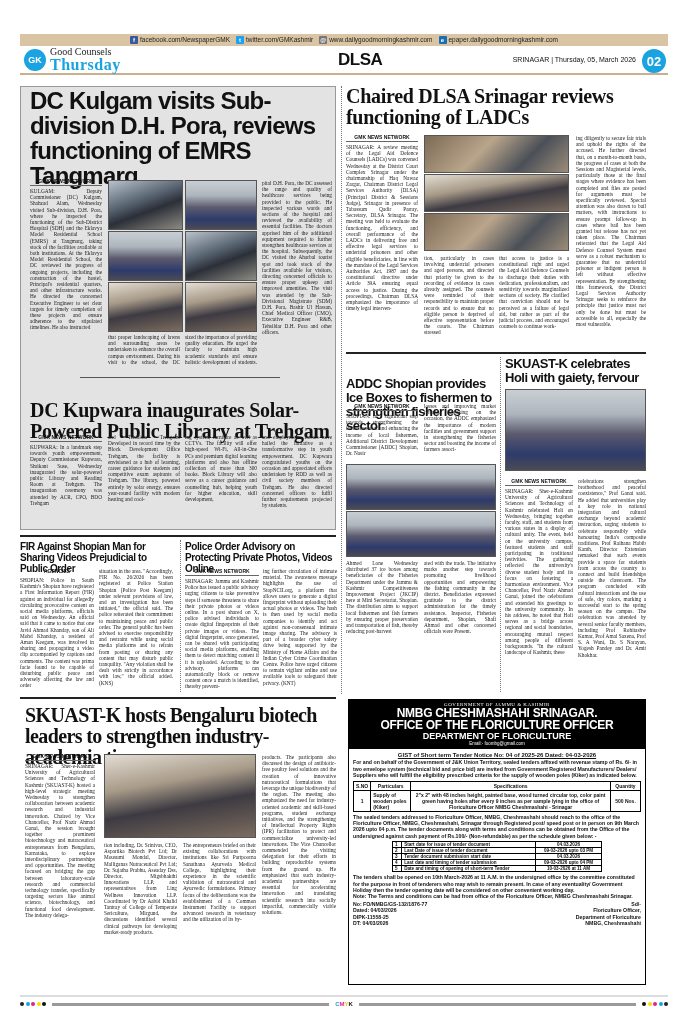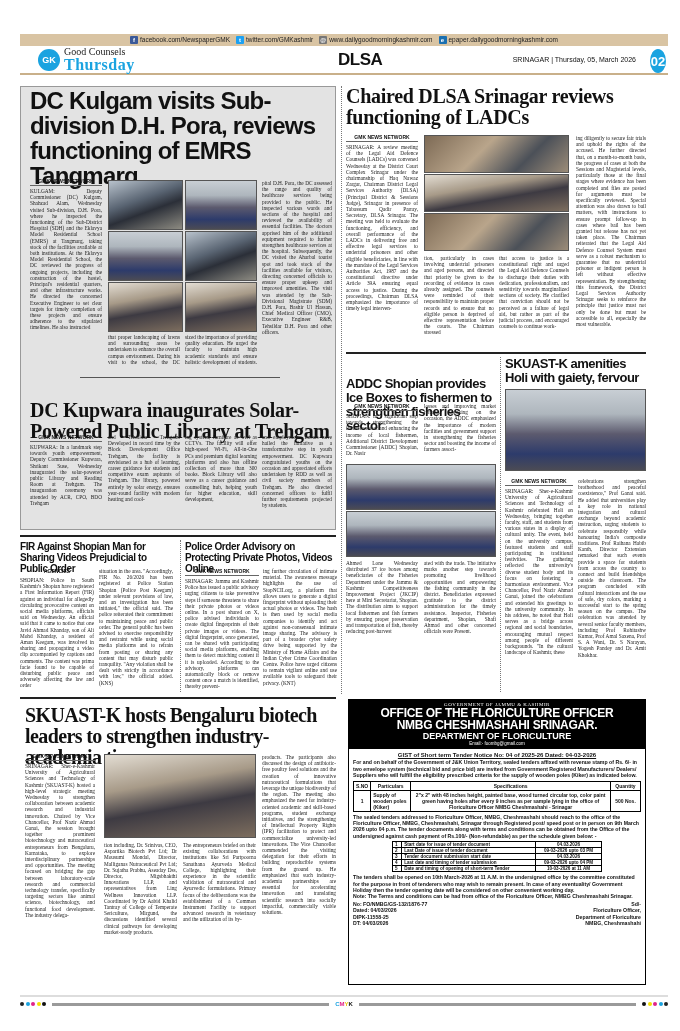--- a/index.html
+++ b/index.html
@@ -1,27 +1,27 @@
 <!DOCTYPE html>
 <html><head>
 <meta charset="utf-8">
 <style>
 *{box-sizing:border-box;margin:0;padding:0}
 body{width:680px;height:1031px;background:#fff;font-family:"Liberation Serif",serif;color:#111;position:relative;overflow:hidden}
 .abs{position:absolute}
 .social{left:20px;top:34px;width:648px;height:12px;background:#d9c4a3;display:flex;justify-content:center;align-items:center;gap:6px;font-family:"Liberation Sans",sans-serif;font-size:6.5px;color:#222}
 .social .ic{display:inline-block;width:8px;height:8px;border-radius:1px;color:#fff;font-size:6px;text-align:center;line-height:8px;font-weight:bold;margin-right:2px}
 .mast{left:20px;top:47px;width:648px;height:28px;display:flex;align-items:center;border-bottom:2px solid #c9b08a}
-.logo-circle{width:22px;height:22px;border-radius:50%;background:#1aa3e0;color:#fff;font-family:"Liberation Sans",sans-serif;font-size:9px;font-weight:bold;display:flex;align-items:center;justify-content:center;margin-left:18px}
+.logo-circle{width:22px;height:22px;border-radius:50%;background:#1aa3e0;color:#fff;font-family:"Liberation Sans",sans-serif;font-size:9px;font-weight:bold;display:flex;align-items:center;justify-content:center;margin-left:4px}
 .logo-text{margin-left:4px;line-height:1}
 .logo-gm{font-size:10px;color:#222}
 .logo-k{font-size:16px;font-weight:bold;color:#1aa3e0;letter-spacing:.5px}
 .sect{position:absolute;left:318px;top:3px;font-family:"Liberation Sans",sans-serif;font-weight:bold;font-size:17px;letter-spacing:-.5px}
 .dateline{position:absolute;right:32px;top:9px;font-family:"Liberation Sans",sans-serif;font-size:7px}
-.pgnum{position:absolute;right:2px;top:2px;width:16px;height:24px;border-radius:50%;background:#1aa3e0;color:#fff;font-family:"Liberation Sans",sans-serif;font-weight:bold;font-size:13px;display:flex;align-items:center;justify-content:center}
+.pgnum{position:absolute;right:2px;top:2px;width:24px;height:24px;border-radius:50%;background:#1aa3e0;color:#fff;font-family:"Liberation Sans",sans-serif;font-weight:bold;font-size:13px;display:flex;align-items:center;justify-content:center}
 .boxgray{background:#e3e3e3;border:1px solid #999}
 h1,h2,h3{font-weight:bold;line-height:1.05}
 .hs{font-family:"Liberation Sans",sans-serif;letter-spacing:-.8px}
 .hserif{font-family:"Liberation Serif",serif;letter-spacing:-.3px}
 .byline{font-family:"Liberation Sans",sans-serif;font-size:5px;font-weight:bold;border-bottom:1px solid #666;padding-bottom:1px;margin-bottom:2px;text-align:center}
 .col{font-size:5.3px;line-height:6.2px;text-align:justify;color:#222;overflow:hidden}
 .photo{background:linear-gradient(135deg,#7d6a55,#b9a58b 40%,#4b5058 70%,#9c8c78);border:1px solid #555}
 .photo.b{background:linear-gradient(160deg,#b8c2cc,#596472 40%,#2b2f38 60%,#8d8b82)}
 .photo.c{background:linear-gradient(170deg,#e3ddd3,#a79a88 35%,#3d3a42 60%,#7c6d5e)}
 .photo.d{background:linear-gradient(180deg,#c8ced4 0%,#aeb6bd 30%,#5c5a6e 55%,#2d3b6b 80%,#4b4b55)}
@@ -120,21 +120,21 @@
   <div class="col" style="height:50px">SHOPIAN: In a significant step towards strengthening the fisheries sector and enhancing the income of local fishermen, Additional District Development Commissioner (ADDC) Shopian, Dr. Nasir</div>
 </div>
 <div class="abs col" style="left:424px;top:403px;width:72px;height:58px">losses and improving market returns. Speaking on the occasion, the ADDC emphasized the importance of modern facilities and government support in strengthening the fisheries sector and boosting the income of farmers associ-</div>
 <div class="abs photo d" style="left:346px;top:464px;width:150px;height:46px"></div>
 <div class="abs photo d" style="left:346px;top:511px;width:150px;height:46px"></div>
 <div class="abs col" style="left:346px;top:560px;width:72px;height:130px">Ahmed Lone Wednesday distributed 37 ice boxes among beneficiaries of the Fisheries Department under the Jammu &amp; Kashmir Competitiveness Improvement Project (JKCIP) here at Mini Secretariat, Shopian. The distribution aims to support local fishermen and fish farmers by ensuring proper preservation and transportation of fish, thereby reducing post-harvest</div>
 <div class="abs col" style="left:424px;top:560px;width:72px;height:130px">ated with the trade. The initiative marks another step towards promoting livelihood opportunities and empowering the fishing community in the district. Beneficiaries expressed gratitude to the district administration for the timely assistance. Inspector, Fisheries department, Shopian, Shafi Ahmad and other concerned officials were Present.</div>
 
 <div class="vr" style="left:500px;top:357px;height:335px"></div>
 <div class="abs" style="left:505px;top:357px;width:145px">
-  <h2 class="hs" style="font-size:13px;line-height:14px;letter-spacing:-.5px">SKUAST-K amenities Holi with gaiety, fervour</h2>
+  <h2 class="hs" style="font-size:13px;line-height:14px;letter-spacing:-.5px">SKUAST-K celebrates Holi with gaiety, fervour</h2>
 </div>
 <div class="abs photo d" style="left:505px;top:389px;width:141px;height:82px"></div>
 <div class="abs" style="left:505px;top:478px;width:68px">
   <div class="byline">GMK NEWS NETWORK</div>
   <div class="col" style="height:208px">SRINAGAR: Sher-e-Kashmir University of Agricultural Sciences and Technology of Kashmir celebrated Holi on Wednesday, bringing together faculty, staff, and students from various states in a display of cultural unity. The event, held on the university campus, featured students and staff participating in traditional festivities. The gathering reflected the university's diverse student body and its focus on fostering a harmonious environment. Vice Chancellor, Prof Nazir Ahmad Ganai, joined the celebrations and extended his greetings to the university community. In his address, he noted that Holi serves as a bridge across regional and social boundaries, encouraging mutual respect among people of different backgrounds. "In the cultural landscape of Kashmir, these</div>
 </div>
 <div class="abs col" style="left:578px;top:478px;width:68px;height:214px">celebrations strengthen brotherhood and peaceful coexistence," Prof Ganai said. He added that universities play a key role in national integration and cultural exchange beyond academic instruction, urging students to celebrate responsibly while honouring India's composite traditions. Prof Raihana Habib Kanth, Director Extension remarked that such events provide a space for students from across the country to connect and build friendships outside the classroom. The program concluded with cultural interactions and the use of safe, dry colors, marking a successful start to the spring season on the campus. The celebration was attended by several senior faculty members, including Prof Rohitashw Kumar, Prof Amal Saxena, Prof S. A Wani, Dr. S Narayan, Yogesh Pandey and Dr. Amit Khokhar.</div>
 
 <div class="hr" style="left:20px;top:535px;width:316px"></div>
 <div class="abs" style="left:20px;top:541px;width:155px">
@@ -164,22 +164,22 @@
   <div class="col" style="height:225px">SRINAGAR: Sher-e-Kashmir University of Agricultural Sciences and Technology of Kashmir (SKUAST-K) hosted a high-level strategic meeting Wednesday to strengthen collaboration between academic research and industrial innovation. Chaired by Vice Chancellor, Prof Nazir Ahmad Ganai, the session brought together prominent biotechnology and nutraceutical entrepreneurs from Bengaluru, Karnataka, to explore interdisciplinary partnerships and opportunities. The meeting focused on bridging the gap between laboratory-scale research and commercial technology transfer, specifically targeting sectors like animal science, biotechnology, and functional food development. The industry delega-</div>
 </div>
 <div class="abs photo c" style="left:104px;top:754px;width:152px;height:84px"></div>
 <div class="abs col" style="left:104px;top:842px;width:73px;height:140px">tion including, Dr. Srinivas, CEO, Aspartika Biotech Pvt Ltd; Dr Mousumi Mondal, Director, Malliganas Nutraceutical Pvt Ltd; Dr. Sujatha Prabhu, Aseaday Dss, Director, Migsbhakthi Innovations LLP, and representatives from Ling Wellness Innovation LLP. Coordinated by Dr Aabid Khalid Tantray of College of Temperate Sericulture, Mirgund, the discussions identified several clinical pathways for developing market-ready products.</div>
 <div class="abs col" style="left:183px;top:842px;width:73px;height:140px">The entrepreneurs briefed on their existing collaborations with institutions like Sri Partpoorna Sanathana Ayurveda Medical College, highlighting their experience in the scientific validation of nutraceutical and Ayurvedic formulations. Primary focus of the deliberations was the establishment of a Common Instrument Facility to support advanced research in veterinary and the utilization of its by-</div>
 <div class="abs col" style="left:262px;top:754px;width:74px;height:228px">products. The participants also discussed the design of antibiotic-free poultry feed solutions and the creation of innovative nutraceutical formulations that leverage the unique biodiversity of the region. The meeting also emphasized the need for industry-oriented academic and skill-based programs, student exchange initiatives, and the strengthening of Intellectual Property Rights (IPR) facilitation to protect and commercialize university-led innovations. The Vice Chancellor commended the visiting delegation for their efforts in building reproducible systems from the ground up. He emphasized that such industry-academia partnerships are essential for accelerating innovation and translating scientific research into socially impactful, commercially viable solutions.</div>
 
 <div class="abs ad">
   <div class="ad-top">
     <div class="ad-gov">GOVERNMENT OF JAMMU &amp; KASHMIR</div>
+    <div class="ad-t1">NMBG CHESHMASHAHI SRINAGAR.</div>
     <div class="ad-t1">OFFICE OF THE FLORICULTURE OFFICER</div>
-    <div class="ad-t1">NMBG CHESHMASHAHI SRINAGAR.</div>
     <div class="ad-t2">DEPARTMENT OF FLORICULTURE</div>
     <div class="ad-mail">Email:- foombg@gmail.com</div>
   </div>
   <div class="ad-body">
     <div class="ad-gist">GIST of Short term Tender Notice No: 04  of 2025-26  Dated:   04-03-2026</div>
     <div>For and on behalf of the Government of J&amp;K Union Territory, sealed tenders affixed with revenue stamp of Rs. 6/- in two envelope system (technical bid and price bid) are invited from Government Registered Manufacturers/ Dealers/ Suppliers who will fulfill the eligibility prescribed criteria for the supply of wooden poles (Kiker) as indicated below.</div>
     <table style="margin:2px 0">
       <tbody>
           <tr>
         <th>S.NO</th>

